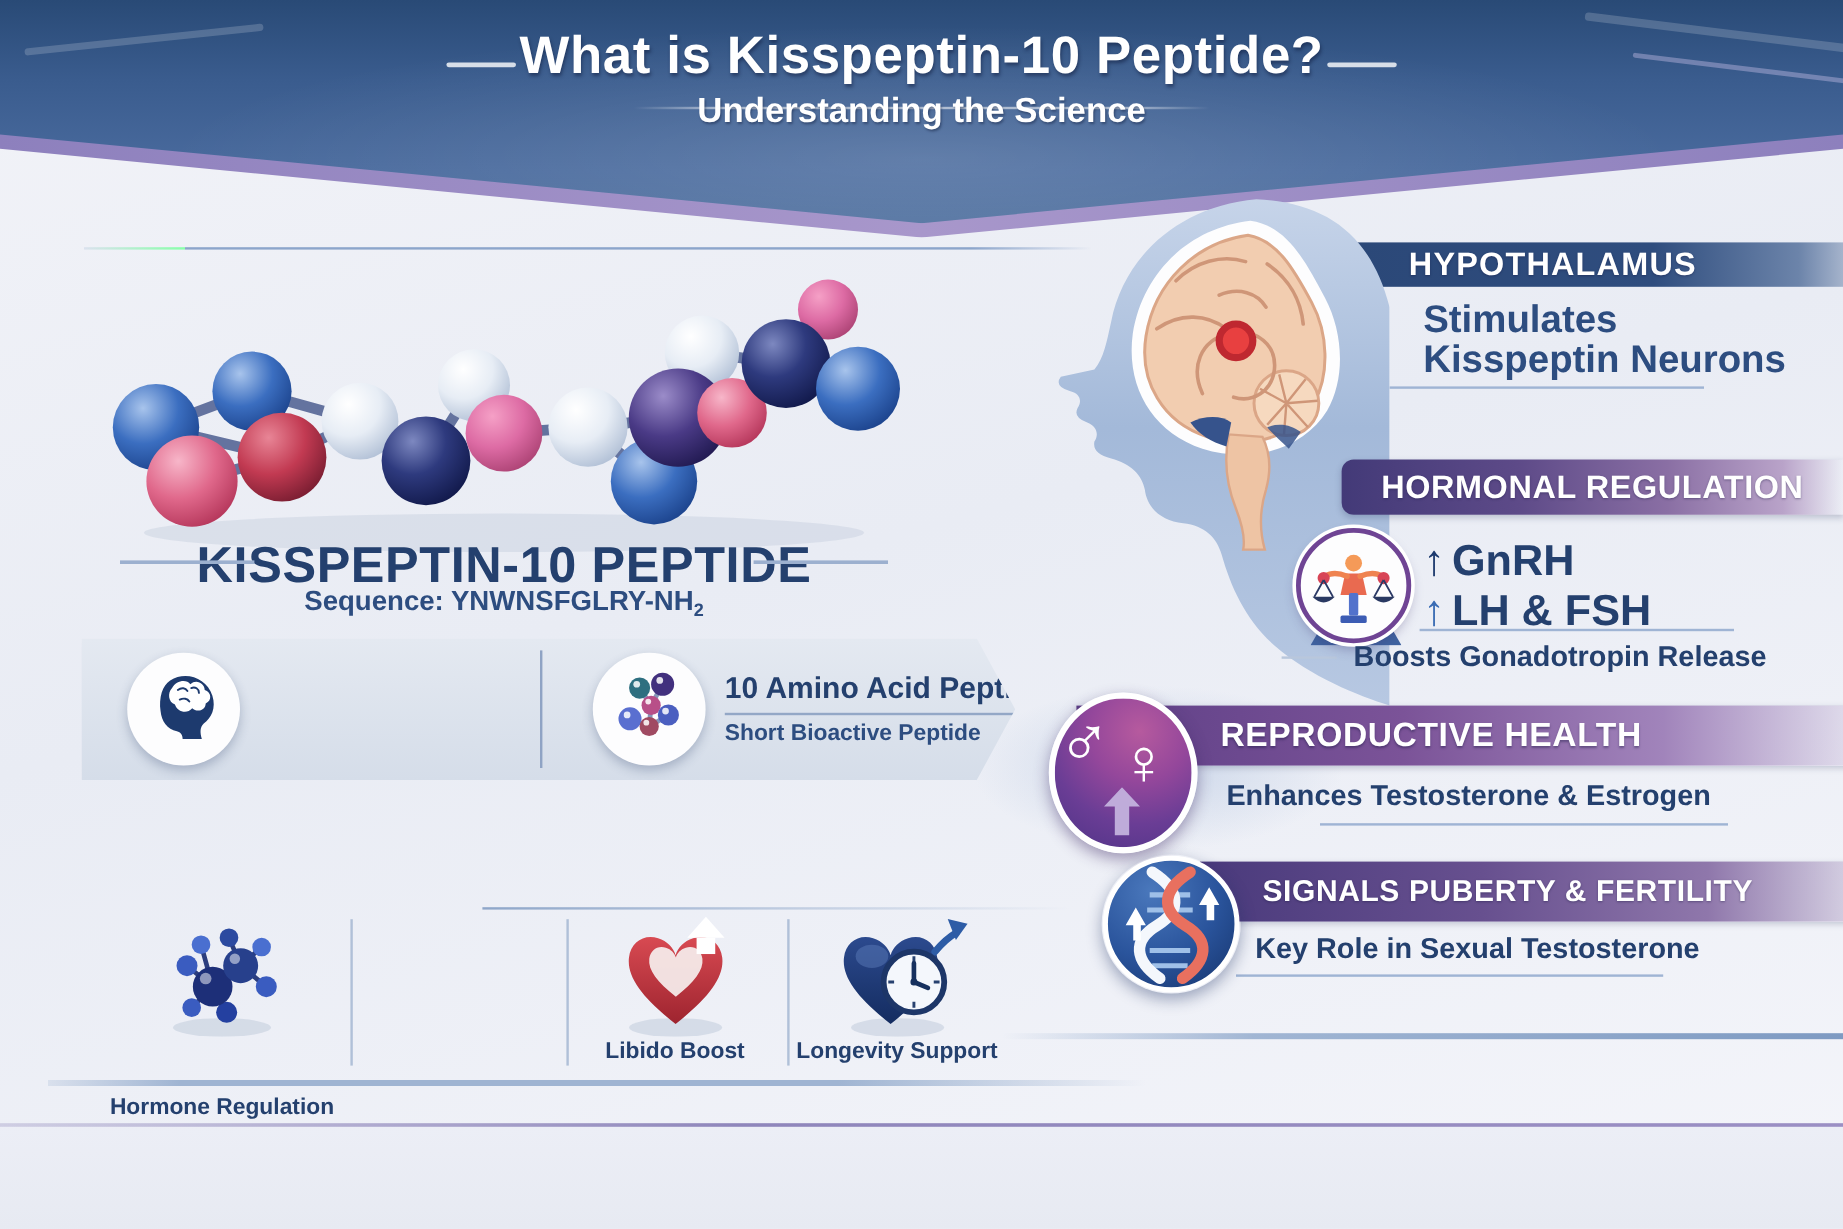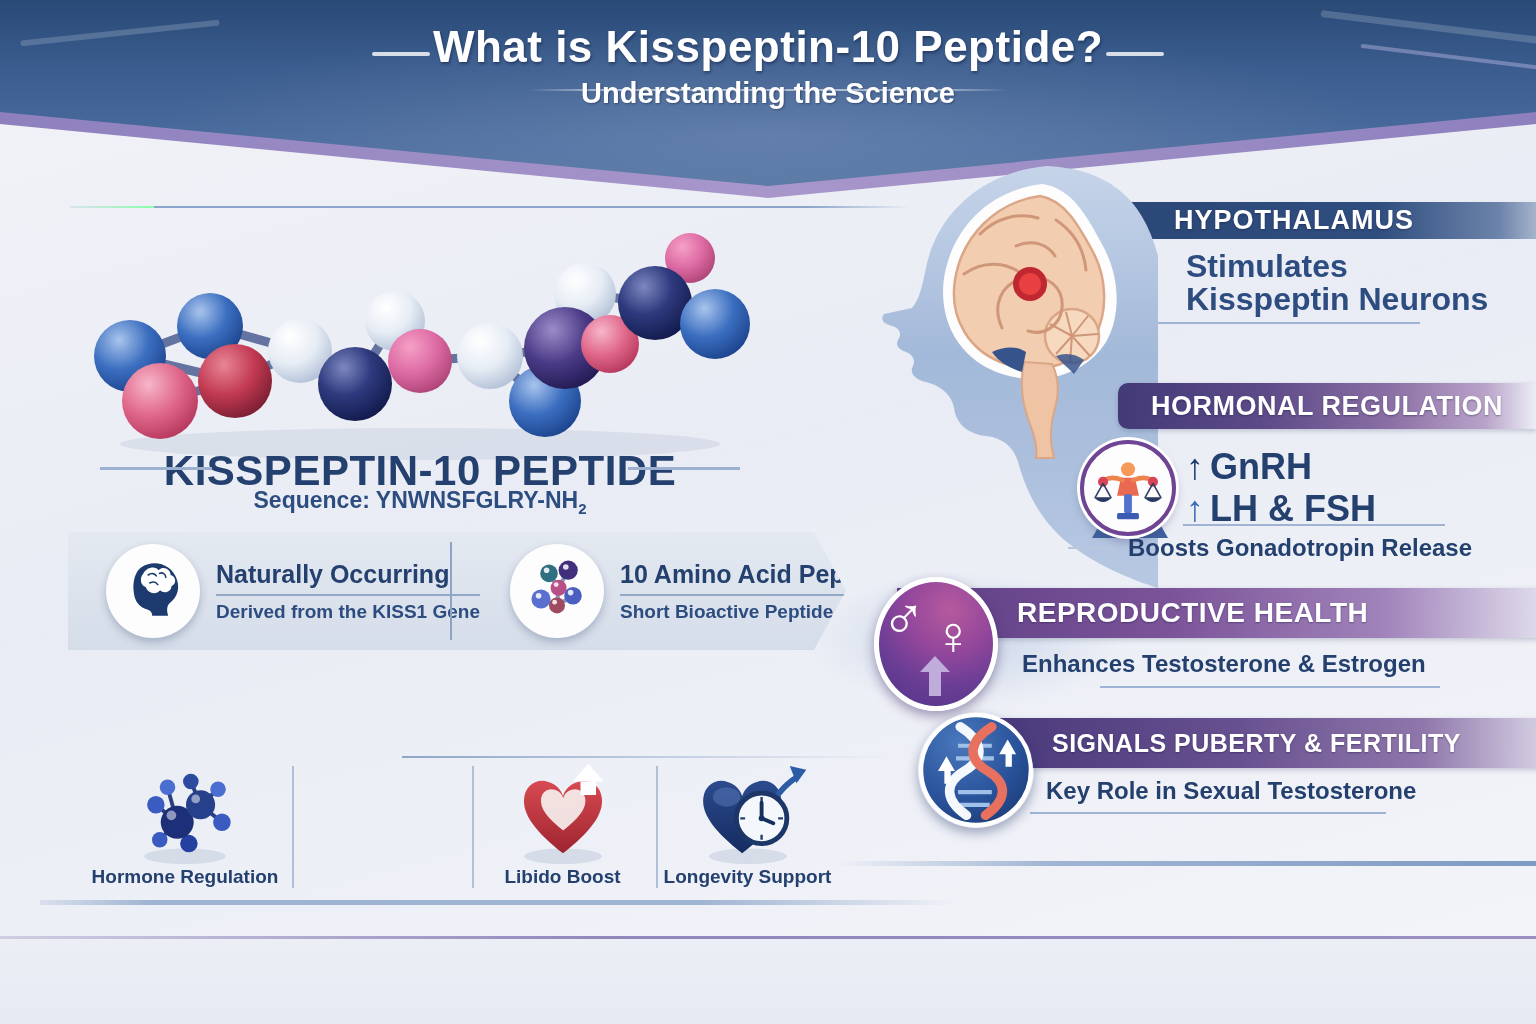--- a/index.html
+++ b/index.html
@@ -225,25 +225,20 @@
 
   <div class="abs feat-box">
     <div class="feat-cell">
       <div class="feat-icon">
         <svg width="80" height="80" viewBox="0 0 100 100">
           <path d="M36 20 C52 10 74 17 80 36 C84 49 79 59 71 65 C67 69 67 74 69 81 L49 81 C49 77 47 74 43 73 C33 71 27 63 26 52 C24 38 28 25 36 20 Z" fill="#1d3a6e"></path>
           <path d="M38 28 C42 20 53 18 57 24 C63 18 72 23 72 30 C79 32 80 41 73 44 C73 51 64 54 59 49 C53 56 43 52 41 45 C34 43 33 33 38 28 Z" fill="#fff"></path>
           <path d="M44 30 C48 27 52 28 54 31 M58 28 C62 26 66 29 66 33 M46 40 C50 38 54 39 56 42" stroke="#1d3a6e" stroke-width="2" fill="none" stroke-linecap="round"></path>
         </svg>
       </div>
-      <div>
-        <div class="feat-title">Naturally Occurring</div>
-        <div class="feat-rule"></div>
-        <div class="feat-sub">Derived from the KISS1 Gene</div>
-      </div>
     </div>
     <div class="feat-cell" style="padding-left:52px;">
       <div class="feat-icon">
         <svg width="80" height="80" viewBox="0 0 100 100">
           <g stroke="#8795b8" stroke-width="5" stroke-linecap="round">
             <line x1="40" y1="28" x2="52" y2="46"></line>
               <line x1="64" y1="24" x2="52" y2="46"></line>
             <line x1="52" y1="46" x2="50" y2="68"></line>
               <line x1="30" y1="60" x2="50" y2="68"></line>
             <line x1="50" y1="68" x2="70" y2="56"></line>
@@ -363,21 +358,21 @@
         <polygon points="27,42 19,56 25,56 25,68 31,68 31,56 35,56"></polygon>
         <polygon points="85,26 77,40 83,40 83,52 89,52 89,40 93,40"></polygon>
       </g>
     </svg>
   </div>
   <div class="abs note-text keyrole">Key Role in Sexual Testosterone</div>
   <div class="abs rule u-pube"></div>
 
   <div class="abs bene-line"></div>
 
-  <div class="abs bene-item" style="left:85px;width:200px;">
+  <div class="abs bene-item" style="left:85px;width:200px;gap:46px;">
     <svg width="120" height="102" viewBox="0 0 120 105">
       <ellipse cx="60" cy="97" rx="42" ry="8" fill="#c5cede" opacity=".6"></ellipse>
       <g stroke="#2c3e7e" stroke-width="4" stroke-linecap="round">
         <line x1="52" y1="62" x2="30" y2="44"></line>
           <line x1="52" y1="62" x2="42" y2="26"></line>
         <line x1="52" y1="62" x2="34" y2="80"></line>
           <line x1="52" y1="62" x2="64" y2="84"></line>
         <line x1="52" y1="62" x2="76" y2="44"></line>
           <line x1="76" y1="44" x2="66" y2="20"></line>
         <line x1="76" y1="44" x2="94" y2="28"></line>

